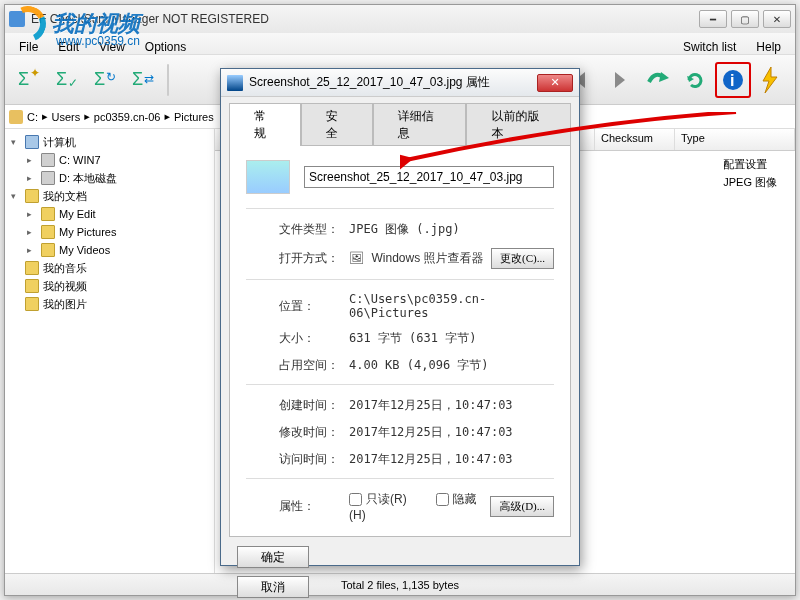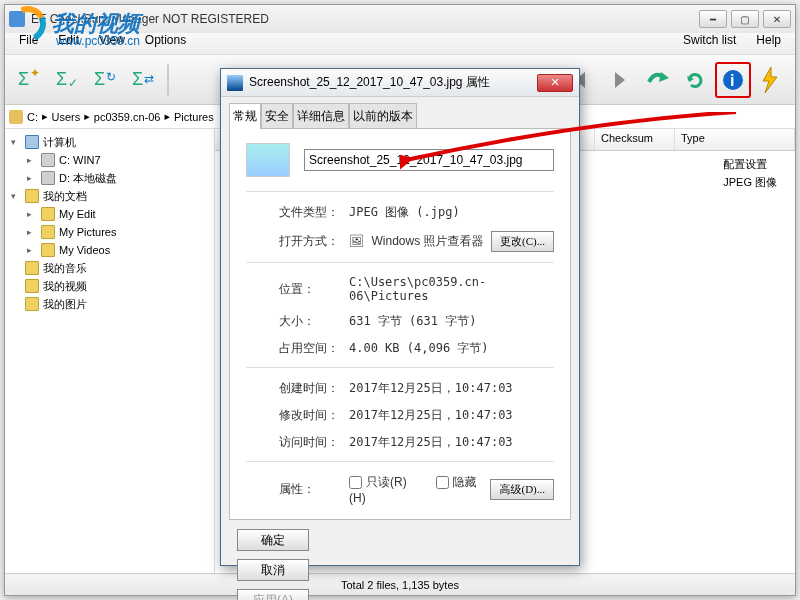--- a/index.html
+++ b/index.html
@@ -5,21 +5,21 @@
 * { box-sizing: border-box; margin: 0; padding: 0; font-family: "Microsoft YaHei", "Segoe UI", Tahoma, sans-serif; }
 body { background: #f0f0f0; width: 800px; height: 600px; position: relative; overflow: hidden; }
 
 
 .main-window { position: absolute; left: 4px; top: 4px; width: 792px; height: 592px; background: #fff; border: 1px solid #999; box-shadow: 0 2px 8px rgba(0,0,0,0.3); }
 .titlebar { height: 28px; background: linear-gradient(#f5f5f5,#e8e8e8); display: flex; align-items: center; padding: 0 4px; font-size: 12px; color: #333; }
 .titlebar .app-icon { width: 16px; height: 16px; margin-right: 6px; background: #4a90d9; border-radius: 2px; }
 .winbtns { margin-left: auto; display: flex; gap: 4px; }
 .winbtn { width: 28px; height: 18px; border: 1px solid #aaa; background: linear-gradient(#fff,#ddd); font-size: 10px; display: flex; align-items: center; justify-content: center; border-radius: 2px; }
 
-.menubar { height: 22px; display: flex; align-items: flex-start; padding: 0 4px; font-size: 12px; border-bottom: 1px solid #ddd; background: linear-gradient(#f8f8f8,#eee); }
+.menubar { height: 22px; display: flex; align-items: flex-end; padding: 0 4px; font-size: 12px; border-bottom: 1px solid #ddd; background: linear-gradient(#f8f8f8,#eee); }
 .menubar span { padding: 0 10px; cursor: pointer; }
 .menubar .right { margin-left: auto; }
 
 .toolbar { height: 50px; background: linear-gradient(#fafafa,#e5e5e5); border-bottom: 1px solid #ccc; display: flex; align-items: center; padding: 0 6px; gap: 2px; }
 .tbtn { width: 36px; height: 36px; border: 1px solid transparent; display: flex; align-items: center; justify-content: center; border-radius: 3px; cursor: pointer; }
 .tbtn.sep { width: 1px; height: 32px; background: #ccc; margin: 0 4px; cursor: default; }
 .tbtn.info { border: 2px solid #d00; }
 
 .breadcrumb { height: 24px; background: #fff; border-bottom: 1px solid #ddd; display: flex; align-items: center; font-size: 11px; padding: 0 4px; gap: 4px; }
 .breadcrumb .bicon { width: 14px; height: 14px; background: #e8c060; border-radius: 2px; }
@@ -39,21 +39,21 @@
 
 .status { position: absolute; left: 0; right: 0; bottom: 0; height: 22px; background: linear-gradient(#f5f5f5,#e8e8e8); border-top: 1px solid #ccc; font-size: 11px; display: flex; align-items: center; justify-content: center; }
 
 
 .dialog { position: absolute; left: 220px; top: 68px; width: 360px; height: 498px; background: #f0f0f0; border: 1px solid #4a6a8a; box-shadow: 2px 4px 12px rgba(0,0,0,0.4); }
 .dlg-title { height: 28px; background: linear-gradient(#fcfcfc,#e4e8ec); display: flex; align-items: center; padding: 0 6px; font-size: 12px; border-bottom: 1px solid #ccc; }
 .dlg-title .ticon2 { width: 16px; height: 16px; background: linear-gradient(#9cf,#048); margin-right: 6px; border-radius: 1px; }
 .dlg-close { margin-left: auto; width: 36px; height: 18px; background: linear-gradient(#e88,#c33); color: #fff; font-size: 11px; display: flex; align-items: center; justify-content: center; border-radius: 2px; border: 1px solid #a22; }
 
 .tabs { display: flex; padding: 6px 8px 0; font-size: 12px; }
-.tab { padding: 4px 3px; background: #e4e4e4; border: 1px solid #bbb; border-bottom: none; cursor: pointer; }
+.tab { padding: 4px 24px; background: #e4e4e4; border: 1px solid #bbb; border-bottom: none; cursor: pointer; }
 .tab.active { background: #fff; position: relative; z-index: 2; }
 .tabpane { margin: 0 8px 8px; background: #fff; border: 1px solid #bbb; height: 392px; padding: 14px 16px; font-size: 12px; position: relative; top: -1px; }
 .row { display: flex; align-items: center; margin-bottom: 10px; margin-left: 33px; }
 .row .lbl { width: 70px; color: #333; }
 .row .val { flex: 1; color: #333; font-family: SimSun, monospace; font-size: 12px; }
 .thumb { width: 44px; height: 34px; border: 1px solid #ccc; background: linear-gradient(#aee,#9cf); margin-right: 14px; }
 .fname-row { display: flex; align-items: center; margin-bottom: 14px; }
 .fname-input { flex: 1; border: 1px solid #888; padding: 3px 4px; font-size: 12px; background: #fff; }
 hr.sep { border: none; border-top: 1px solid #ddd; margin: 8px 0 12px; }
 .chgbtn, .advbtn { font-size: 11px; padding: 2px 8px; border: 1px solid #888; background: linear-gradient(#fff,#ddd); cursor: pointer; font-family: SimSun; }

